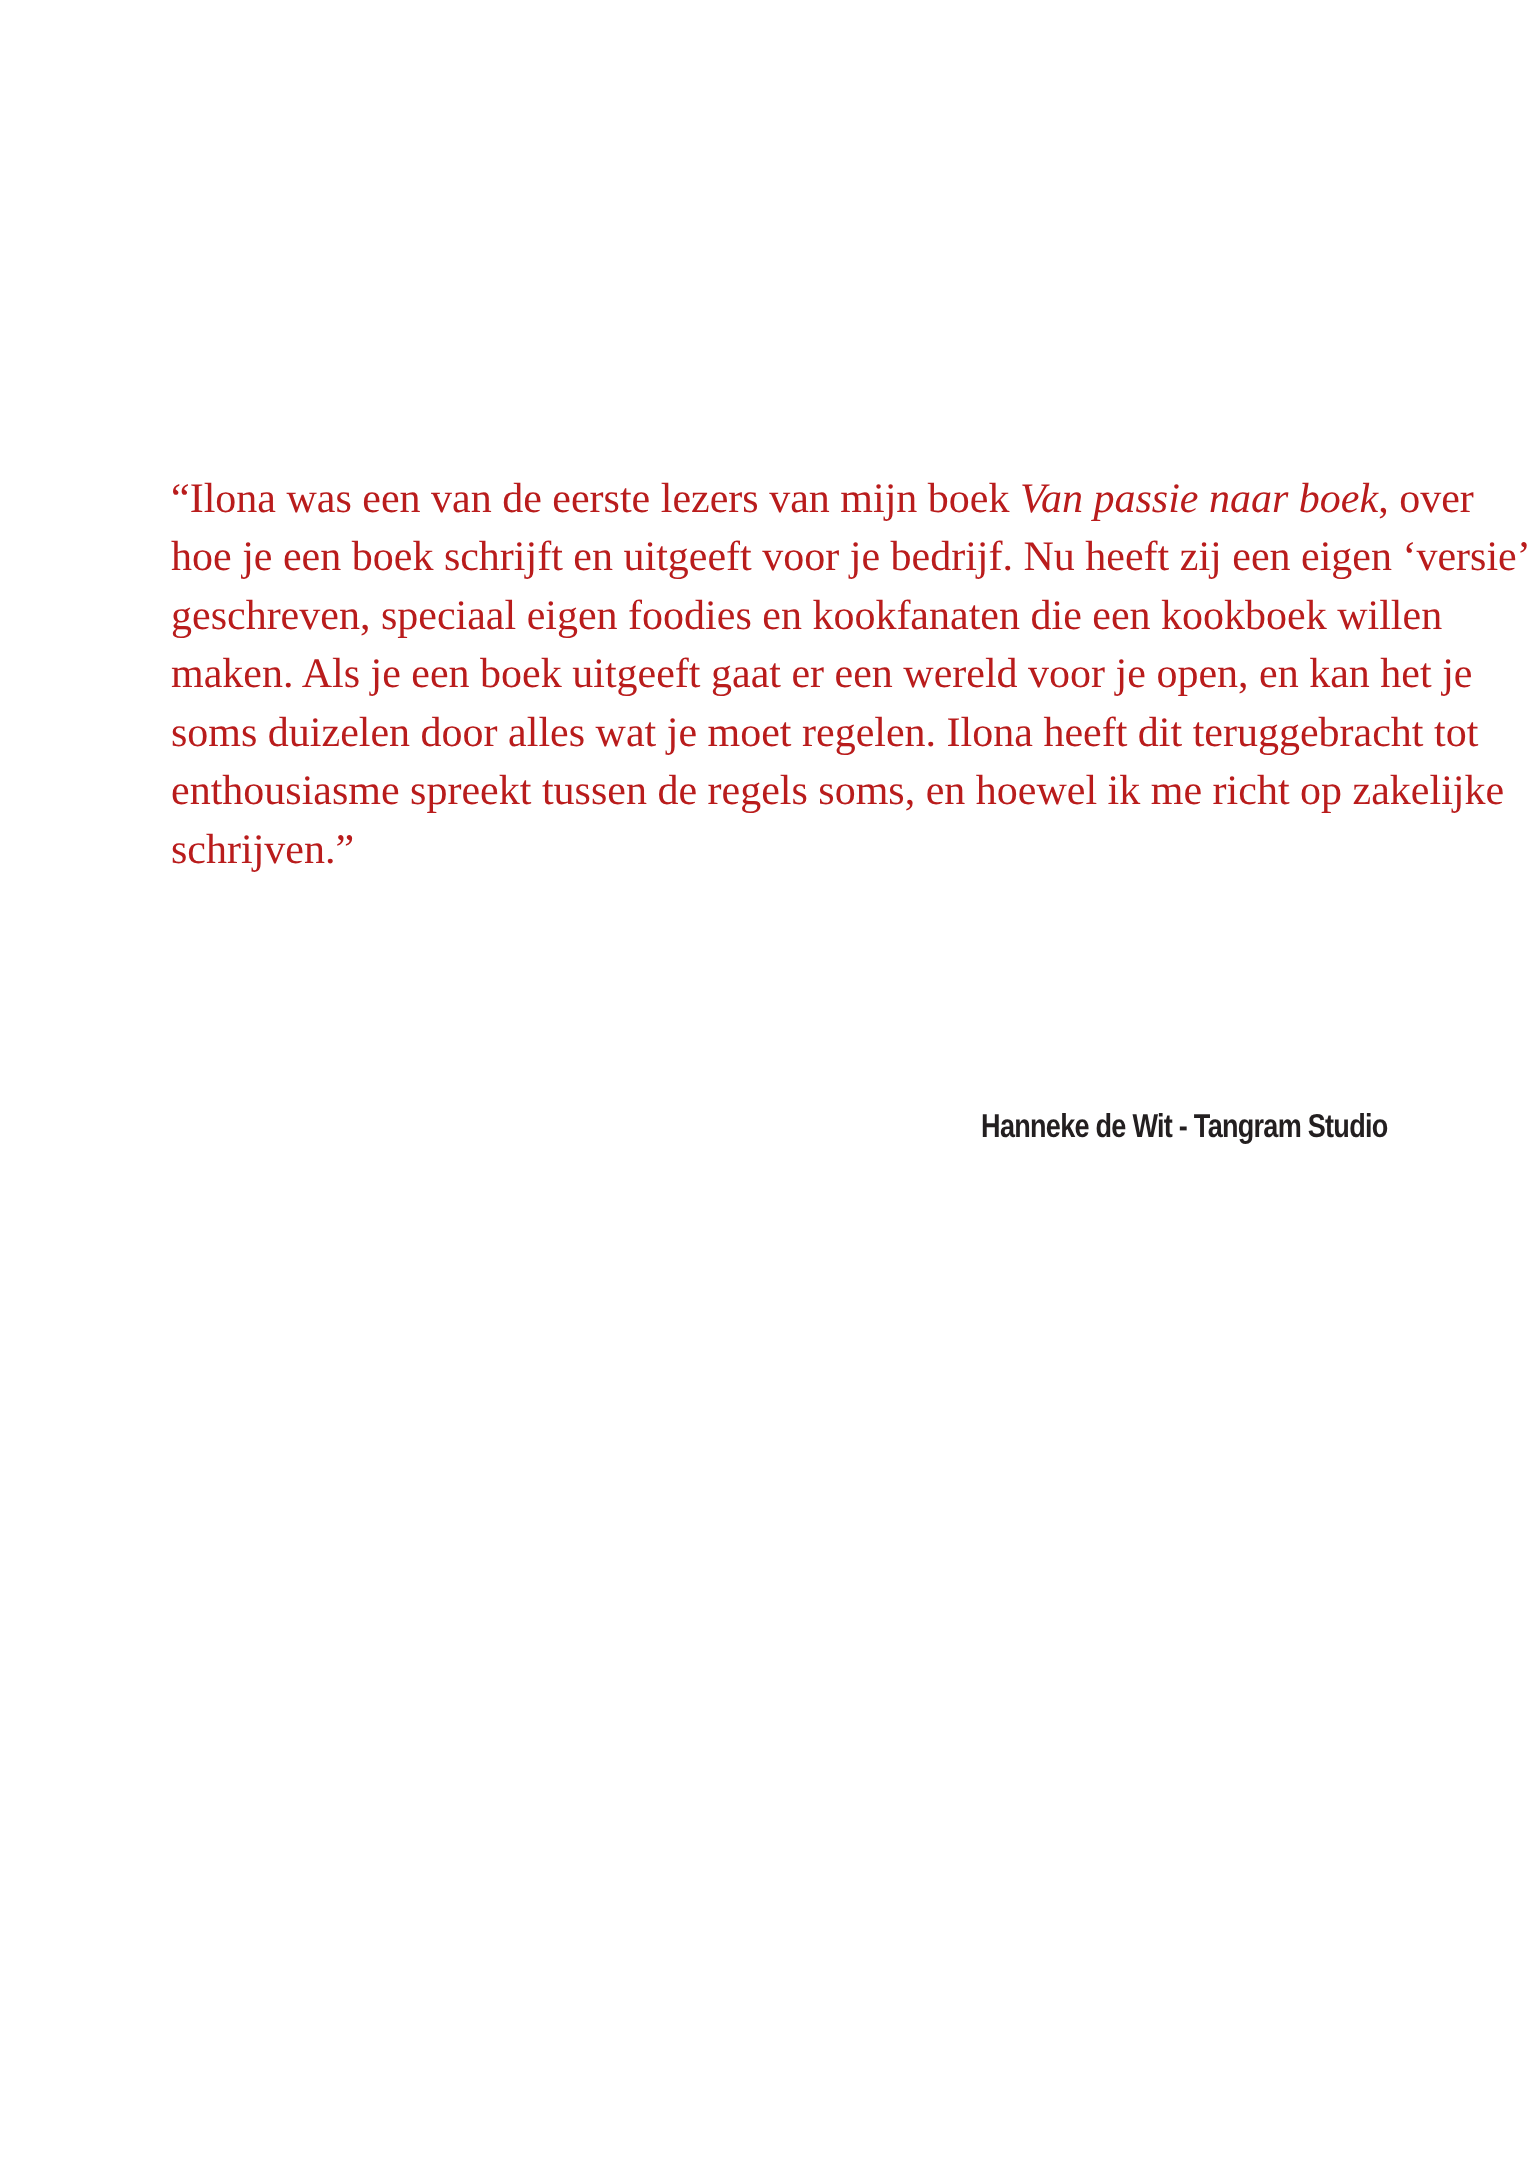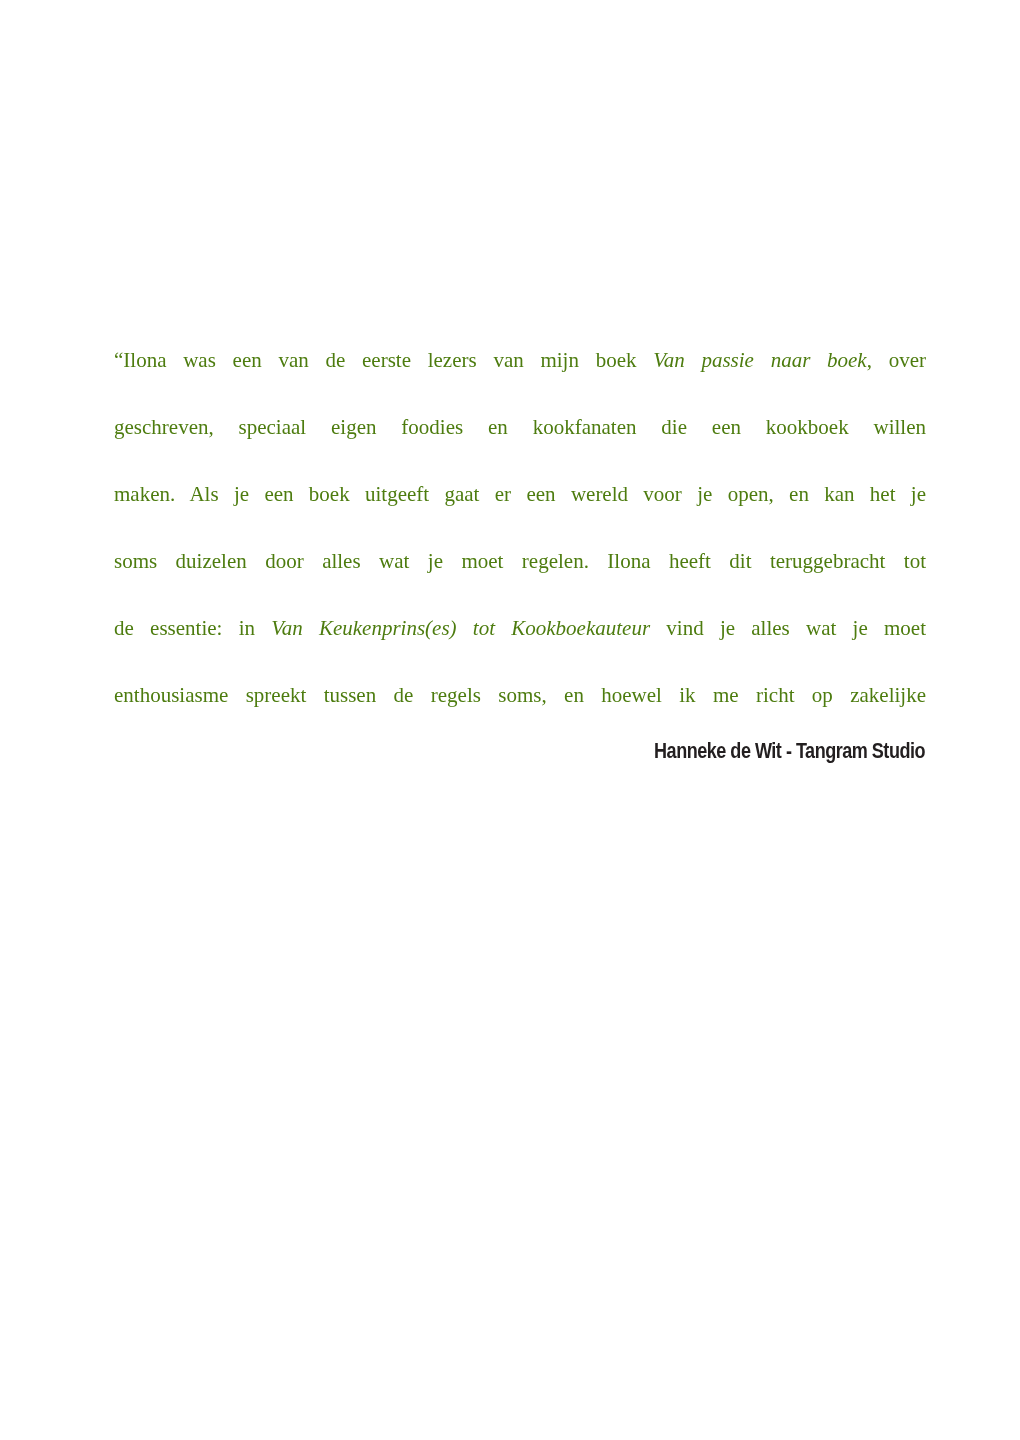--- a/index.html
+++ b/index.html
@@ -24,26 +24,25 @@
       position: absolute;
       left: 114px;
       top: 313px;
       width: 812px;
     }
     .quote-line {
       display: block;
       height: 39px;
       line-height: 39px;
       font-family: "Liberation Serif", "DejaVu Serif", serif;
-      font-size: 21px;
-      color: #4d7c0f;
+      font-size: 28px;
+      color: #b91c1c;
       white-space: nowrap;
       text-align: justify;
       text-align-last: justify;
-      margin-top: 28px;
     }
     .quote-line.last {
       text-align-last: left;
     }
     .quote-line em {
       font-style: italic;
     }
     .attribution {
       position: absolute;
       left: 500px;
@@ -58,21 +57,22 @@
       transform: scaleX(0.82);
       transform-origin: right center;
     }
   </style>
 </head>
 <body>
 
 <div class="page">
   <div class="quote-block">
     <span class="quote-line"><span>“Ilona was een van de eerste lezers van mijn boek </span><em>Van passie naar boek</em><span>, over</span></span>
+    <span class="quote-line"><span>hoe je een boek schrijft en uitgeeft voor je bedrijf. Nu heeft zij een eigen ‘versie’</span></span>
     <span class="quote-line"><span>geschreven, speciaal eigen foodies en kookfanaten die een kookboek willen</span></span>
     <span class="quote-line"><span>maken. Als je een boek uitgeeft gaat er een wereld voor je open, en kan het je</span></span>
     <span class="quote-line"><span>soms duizelen door alles wat je moet regelen. Ilona heeft dit teruggebracht tot</span></span>
-    <span class="quote-line"><span>de essentie: in </span><em>Van Keukenprins(es) tot Kookboekauteur</em><span> vind je alles wat je moet</span></span>
     <span class="quote-line"><span>enthousiasme spreekt tussen de regels soms, en hoewel ik me richt op zakelijke</span></span>
+    <span class="quote-line last"><span>schrijven.”</span></span>
   </div>
 
   <div class="attribution">Hanneke de Wit - Tangram Studio</div>
 </div>
 
 </body></html>

